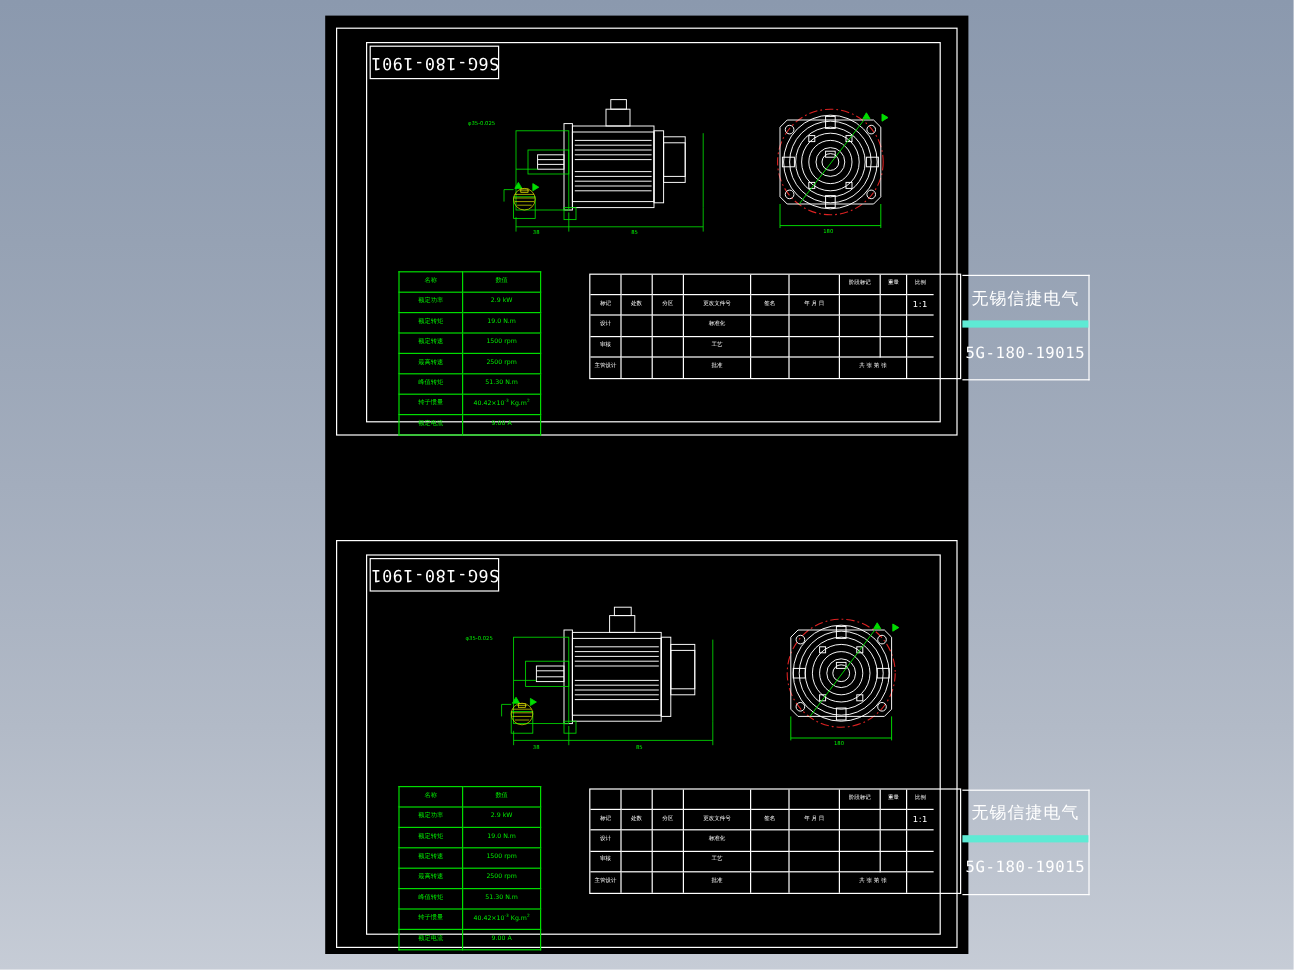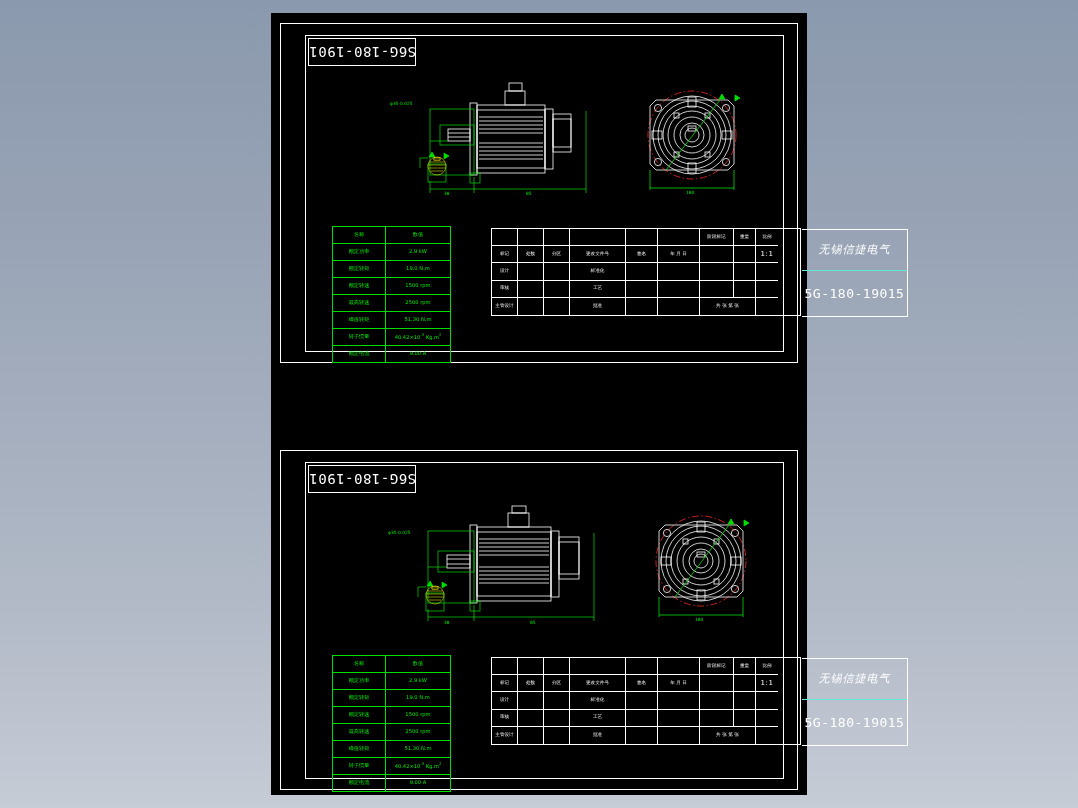--- a/index.html
+++ b/index.html
@@ -123,25 +123,24 @@
   .tb-right {
     position: absolute;
     left: 310px; top: 0px;
     width: 106px; height: 88px;
     border: 1px solid #ffffff;
     border-left: none;
     display: flex; flex-direction: column;
   }
   .tb-right .company {
     flex: 1;
-    border-bottom: 1px solid #5eead4;
+    border-bottom: 6px solid #5eead4;
     display: flex; align-items: center; justify-content: center;
-    color: #ffffff; font-size: 11px; letter-spacing: 1px;
+    color: #ffffff; font-size: 14px; letter-spacing: 1px;
     font-family: "DejaVu Sans", sans-serif;
-    font-style: italic;
   }
   .tb-right .partno {
     flex: 1.15;
     display: flex; align-items: center; justify-content: center;
     color: #ffffff; font-size: 13px; letter-spacing: 0.5px;
     font-family: "DejaVu Sans Mono", monospace;
   }
 
   .scale-cell { font-size: 7px !important; letter-spacing: 0.5px; }
 

